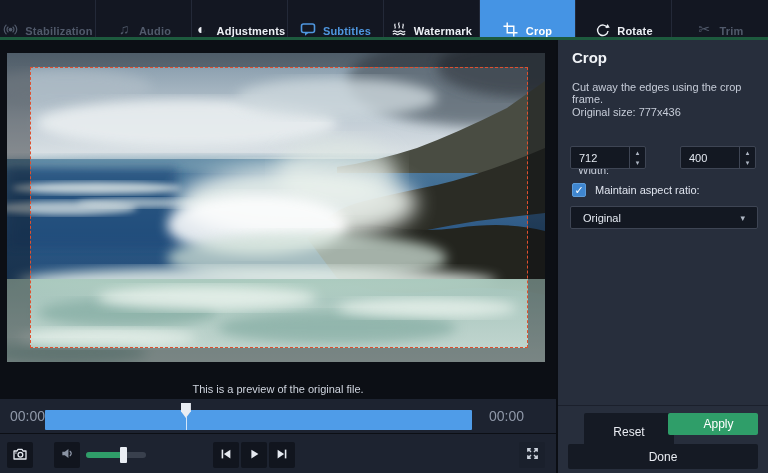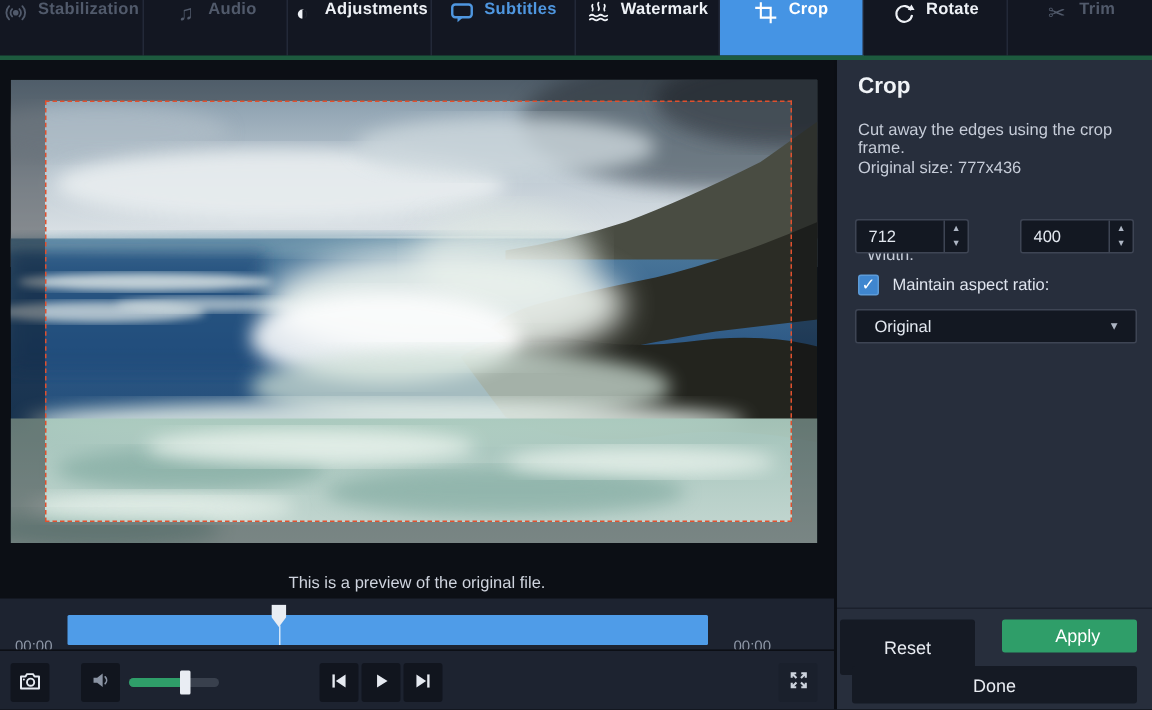--- a/index.html
+++ b/index.html
@@ -3,21 +3,21 @@
 <meta charset="utf-8">
 <style>
   * { margin:0; padding:0; box-sizing:border-box; }
   html,body { width:768px; height:473px; overflow:hidden; background:#12161f;
     font-family:"Liberation Sans","DejaVu Sans",sans-serif; }
   #app { position:relative; width:768px; height:473px; background:#12161f; }
 
   
   .toolbar { position:absolute; left:0; top:0; width:768px; height:40px; background:#131722; }
   .tabs { display:flex; height:37px; }
-  .tab { width:96px; height:37px; display:flex; align-items:flex-start; justify-content:center;
+  .tab { width:96px; height:37px; display:flex; align-items:flex-end; justify-content:center;
     gap:7px; border-right:1px solid #232938; cursor:pointer; }
   .tab:last-child { border-right:none; }
   .tab .tlabel { font-size:11px; font-weight:600; letter-spacing:.2px; }
   .tab .ticon { display:flex; align-items:center; justify-content:center; width:16px; height:16px; }
   .tab .uglyph { font-size:14px; line-height:16px; }
   .t-disabled { color:#515a6b; }
   .t-normal { color:#eef1f6; }
   .t-accent { color:#4f97e0; }
   .t-active { background:#4594e4; color:#ffffff; }
   .green-strip { position:absolute; left:0; top:37px; width:768px; height:3px; background:#1d5a3e; }
@@ -27,21 +27,21 @@
   .video-frame { position:absolute; left:7px; top:13px; width:538px; height:309px; overflow:hidden; background:#000; }
   .video-frame svg { position:absolute; left:0; top:0; width:100%; height:100%; display:block; }
   .crop-frame { position:absolute; left:23px; top:14px; width:498px; height:281px;
     border:1px dashed #e0502e; box-shadow:0 0 0 2000px rgba(8,10,14,0.40); cursor:move; }
   .caption { position:absolute; left:0; top:343px; width:556px; text-align:center;
     font-size:11px; color:#cfd4de; }
 
   
   .timeline-row { position:absolute; left:0; top:398px; width:556px; height:35px;
     background:#1d2330; border-top:1px solid #0c0f15; }
-  .timecode { position:absolute; top:27px; font-size:10px; color:#8f98a8;text-align:center; }
+  .timecode { position:absolute; top:9px; font-size:14px; color:#8f98a8;text-align:center; }
   .timecode.left { left:10px; }
   .timecode.right { left:489px; }
   .seekbar { position:absolute; left:45px; top:11px; width:427px; height:20px;
     background:#4f9ce8; border-radius:1px; cursor:pointer; }
   .playhead { position:absolute; top:-7px; left:33%; width:10px; height:15px; margin-left:-5px;
     background:#e9edf3; clip-path:polygon(0 0,100% 0,100% 55%,50% 100%,0 55%); cursor:ew-resize; }
   .playhead-line { position:absolute; top:7px; left:33%; width:1px; height:13px;
     background:rgba(255,255,255,.75); }
 
   
@@ -87,21 +87,21 @@
   .checkbox-label { font-size:11px; color:#dfe4ee;text-align:right; }
   .dropdown { position:absolute; left:12px; top:166px; width:188px; height:23px; background:#131822;
     border:1px solid #3e4554; border-radius:2px; display:flex; align-items:center;
     justify-content:space-between; padding:0 12px; cursor:pointer; }
   .dropdown .dd-value { font-size:11px; color:#e3e8f0; }
   .dropdown .dd-arrow { font-size:9px; color:#aeb6c4; }
   .panel-footer { position:absolute; left:0; top:365px; width:212px; height:68px;
     border-top:1px solid #1b202c; }
   .pbtn { position:absolute; border:none; border-radius:2px; font-size:12px; cursor:pointer;
     color:#e9ecf2; background:#151a24; font-family:"Liberation Sans","DejaVu Sans",sans-serif; }
-  .btn-reset { left:2px; top:7px; width:90px; height:37px; }
+  .btn-reset { left:26px; top:7px; width:90px; height:37px; }
   .btn-apply { left:110px; top:7px; width:90px; height:22px; background:#2f9e69; color:#fff;padding-left:11px; }
   .btn-done { left:10px; top:38px; width:190px; height:25px; }
 </style>
 </head>
 <body>
 
 <div id="app">
 
   <div class="toolbar">
     <div class="tabs">

